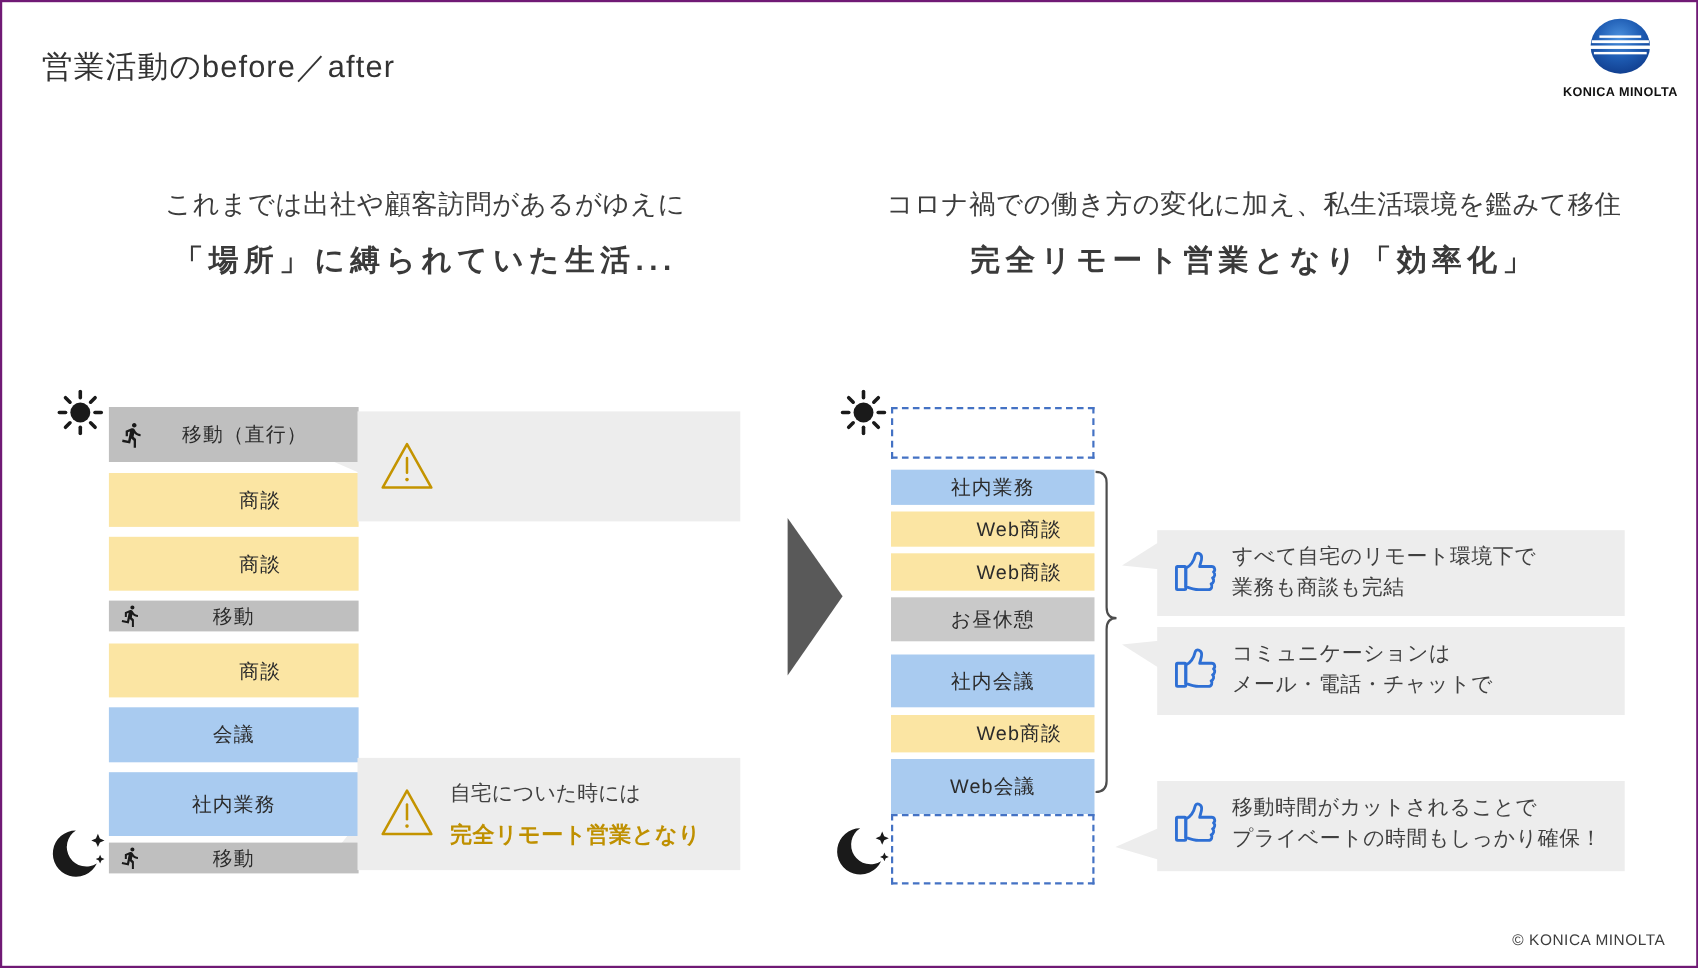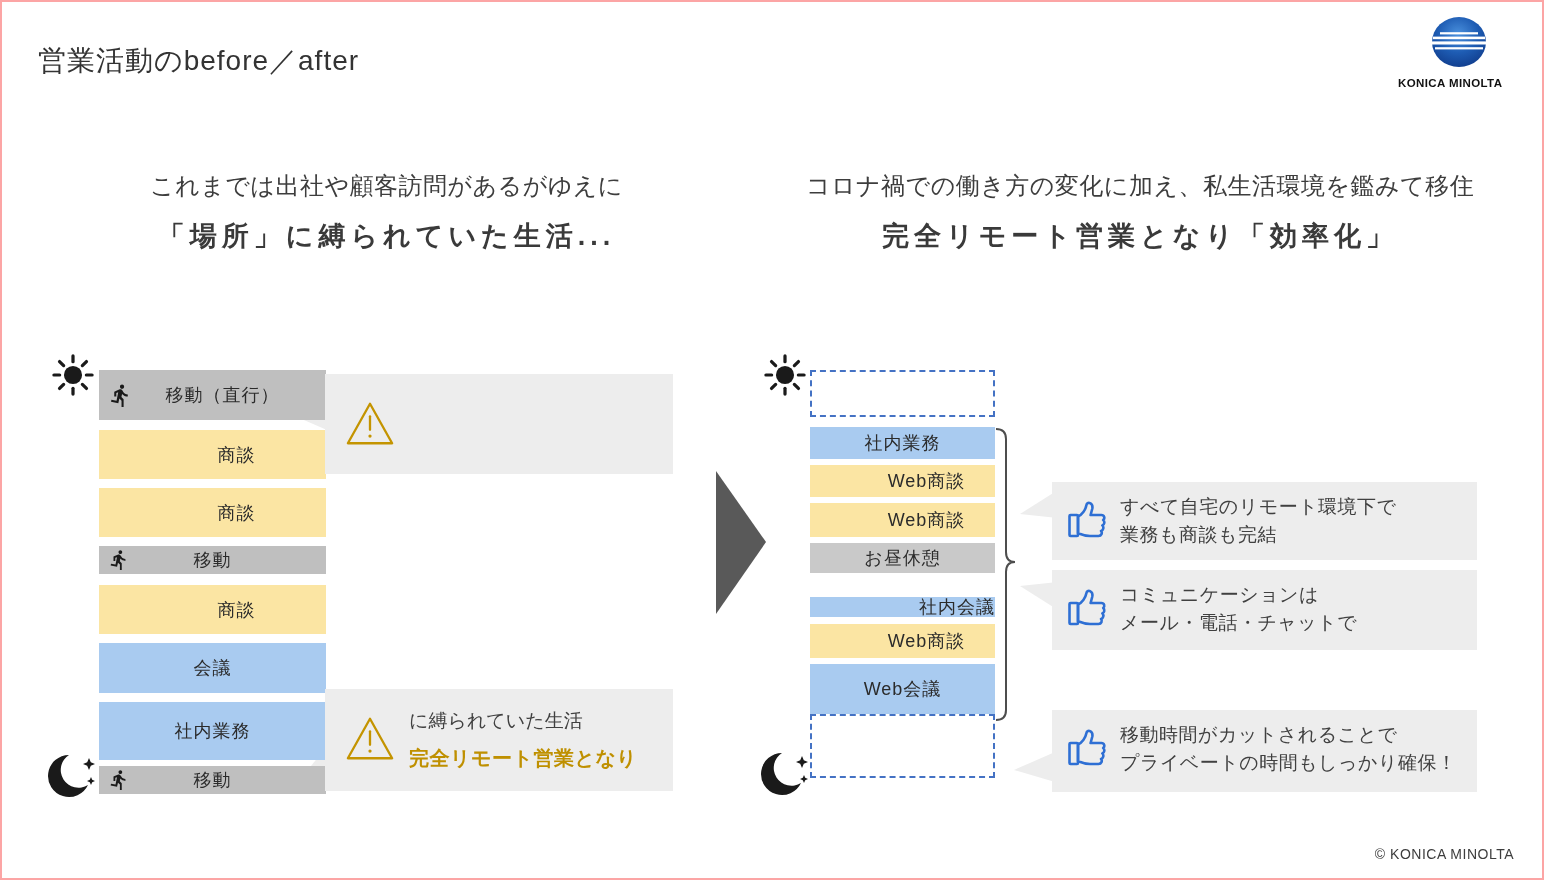--- a/index.html
+++ b/index.html
@@ -1,24 +1,24 @@
 <!DOCTYPE html>
 <html><head>
 <meta charset="utf-8">
 <style>
   html,body{margin:0;padding:0;background:#888;}
   *{box-sizing:border-box;}
   .slide{
     position:relative;width:1544px;height:880px;background:#ffffff;
-    border:2px solid #fca5a5;overflow:hidden;
+    border:2px solid #701a75;overflow:hidden;
     font-family:"Liberation Sans","DejaVu Sans",sans-serif;color:#333;
   }
   .title{position:absolute;left:36px;top:40px;font-size:28px;font-weight:500;color:#333;letter-spacing:1px;}
   
-  .logo{position:absolute;top:12px;right:18px;width:126px;}
+  .logo{position:absolute;top:12px;right:6px;width:126px;text-align:center;}
   .logo .brand{font-size:11.5px;font-weight:bold;color:#111;letter-spacing:0.4px;margin-top:1px;white-space:nowrap;}
   
   .intro{position:absolute;text-align:center;color:#3d3d3d;}
   .intro-before{left:72px;top:168px;width:625px;}
   .intro-after{left:763px;top:168px;width:750px;}
   .intro .l1{font-size:24px;letter-spacing:0.5px;}
   .intro .l2{font-size:27px;font-weight:700;letter-spacing:5px;margin-top:16px;color:#3a3a3a;}
   
   .sched{position:absolute;}
   .sched-before{left:97px;top:368px;width:227px;}
@@ -189,24 +189,24 @@
     <div class="dashed" style="height:47px;margin-bottom:10px;"></div>
     <div class="block meeting" style="height:32px;margin-bottom:6px;">
       <span>社内業務</span>
     </div>
     <div class="block sales" style="height:32px;margin-bottom:6px;">
       <span>Web商談</span>
     </div>
     <div class="block sales" style="height:34px;margin-bottom:6px;">
       <span>Web商談</span>
     </div>
-    <div class="block break" style="height:30px;margin-bottom:24px;">
+    <div class="block break" style="height:40px;margin-bottom:12px;">
       <span>お昼休憩</span>
     </div>
-    <div class="block meeting" style="height:20px;margin-bottom:7px;justify-content:flex-end;">
+    <div class="block meeting" style="height:48px;margin-bottom:7px;">
       <span>社内会議</span>
     </div>
     <div class="block sales" style="height:34px;margin-bottom:6px;">
       <span>Web商談</span>
     </div>
     <div class="block meeting" style="height:50px;">
       <span>Web会議</span>
     </div>
     <div class="dashed" style="height:64px;"></div>
   </div>
@@ -222,21 +222,21 @@
   </div>
   <div class="callout co-warn" style="left:323px;top:687px;width:348px;height:102px;">
     <span class="warn">
       <svg width="54" height="50" viewBox="0 0 56 52" fill="none" stroke="#c49400" stroke-width="2.4" stroke-linejoin="round">
         <path d="M28 5 L51 46 L5 46 Z"></path>
         <line x1="28" y1="18" x2="28" y2="32" stroke-linecap="round"></line>
         <circle cx="28" cy="38.5" r="1.7" fill="#c49400" stroke="none"></circle>
       </svg>
     </span>
     <div class="ctext">
-      <div class="c1">に縛られていた生活</div>
+      <div class="c1">自宅についた時には</div>
       <div class="c2">完全リモート営業となり</div>
     </div>
   </div>
 
   <div class="callout co-good" style="left:1050px;top:480px;width:425px;height:78px;">
     <span class="thumb">
       <svg width="46" height="42" viewBox="0 0 46 40" fill="none" stroke="#2e6fd4" stroke-width="2.6" stroke-linejoin="round" stroke-linecap="round">
         <rect x="2.5" y="15" width="8.5" height="21" rx="1"></rect>
         <path d="M11 16.5 C15 15 18.5 9.8 19.3 5.5 C19.7 3.3 21.3 2.3 23 3.1 C25 4 25.8 6.4 25.2 9 L23.6 15 L34.5 15 C37.3 15 38.2 18.5 36.2 20 C38 21.5 37.5 24.7 35.3 25.4 C37.2 27.1 36.3 30.3 34 30.9 C35.7 32.8 34.4 36 31.5 36 L23 36 C19 36 14.8 34.8 11 33.3 Z"></path>
       </svg>

